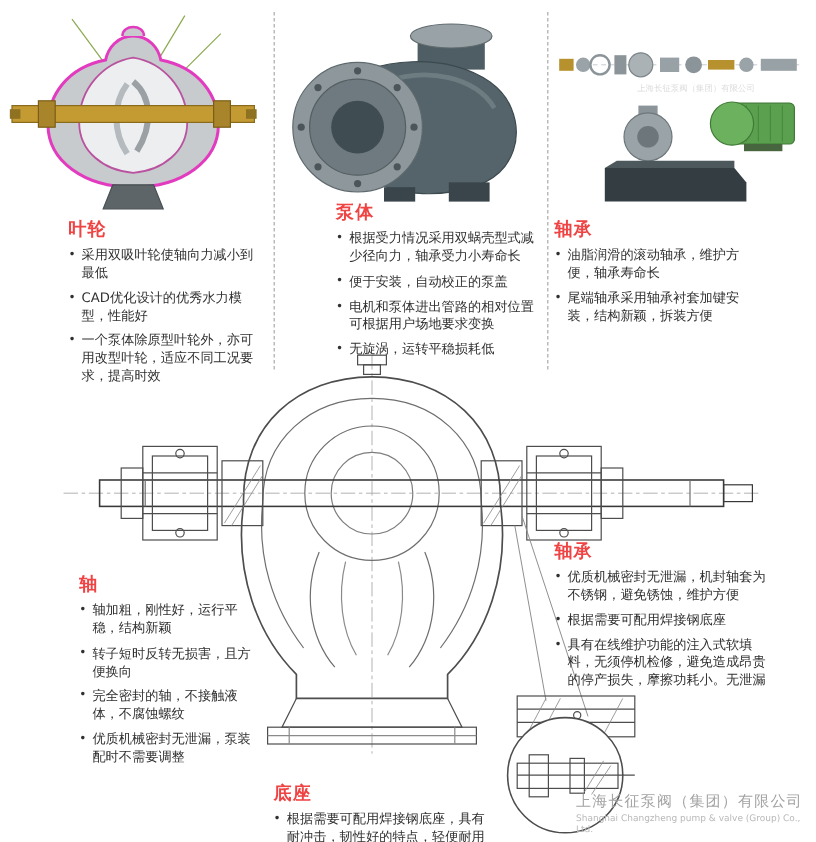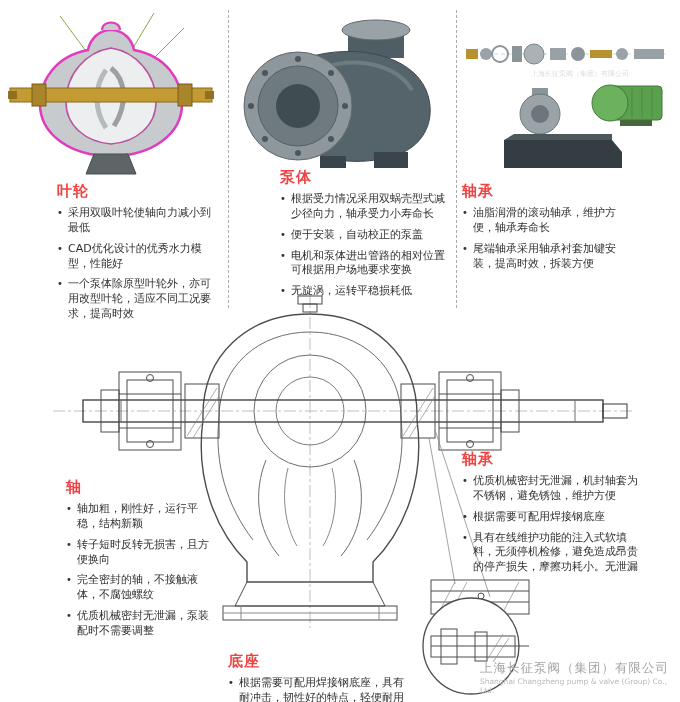--- a/index.html
+++ b/index.html
@@ -133,21 +133,21 @@
       <li>便于安装，自动校正的泵盖</li>
       <li>电机和泵体进出管路的相对位置可根据用户场地要求变换</li>
       <li>无旋涡，运转平稳损耗低</li>
     </ul>
   </div>
 
   <div class="textcol" style="left:462px; top:182px; width:172px;">
     <h3 class="sec">轴承</h3>
     <ul class="bullets">
       <li>油脂润滑的滚动轴承，维护方便，轴承寿命长</li>
-      <li>尾端轴承采用轴承衬套加键安装，提高时效，拆装方便</li>
+      <li>尾端轴承采用轴承衬套加键安装，结构新颖，拆装方便</li>
     </ul>
   </div>
 
   <div class="imgbox" style="left:35px; top:292px; width:610px; height:410px;">
     <svg width="610" height="410" viewBox="0 0 610 410">
       <g fill="none" stroke="#4d4d4d" stroke-width="1">
         <line x1="275" y1="4" x2="275" y2="336" stroke="#a3a3a3" stroke-width="0.7" stroke-dasharray="12 3 3 3"></line>
         <line x1="18" y1="119" x2="598" y2="119" stroke="#a3a3a3" stroke-width="0.7" stroke-dasharray="12 3 3 3"></line>
 
         <g>

